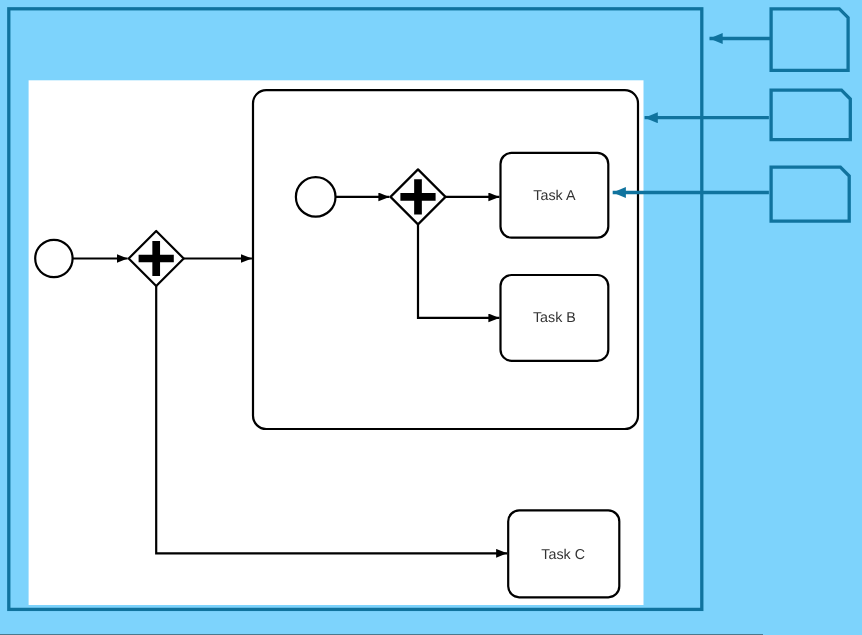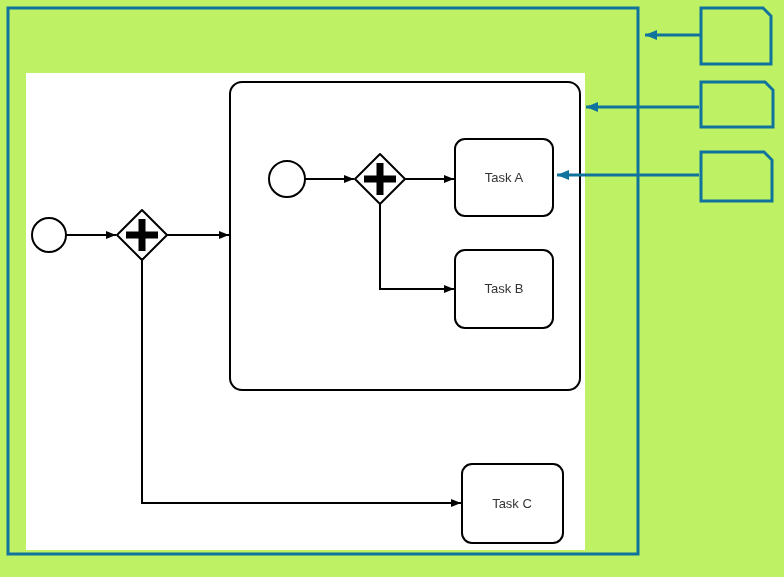--- a/index.html
+++ b/index.html
@@ -4,21 +4,21 @@
 <style>
   html, body {
     margin: 0;
     padding: 0;
     background: #000000;
   }
   .stage {
     position: relative;
     width: 784px;
     height: 577px;
-    background: #bef264;
+    background: #7dd3fc;
     overflow: hidden;
     font-family: "Liberation Sans", sans-serif;
   }
   .stage svg {
     position: absolute;
     left: 0;
     top: 0;
     display: block;
   }
   .bpmn-shape {

